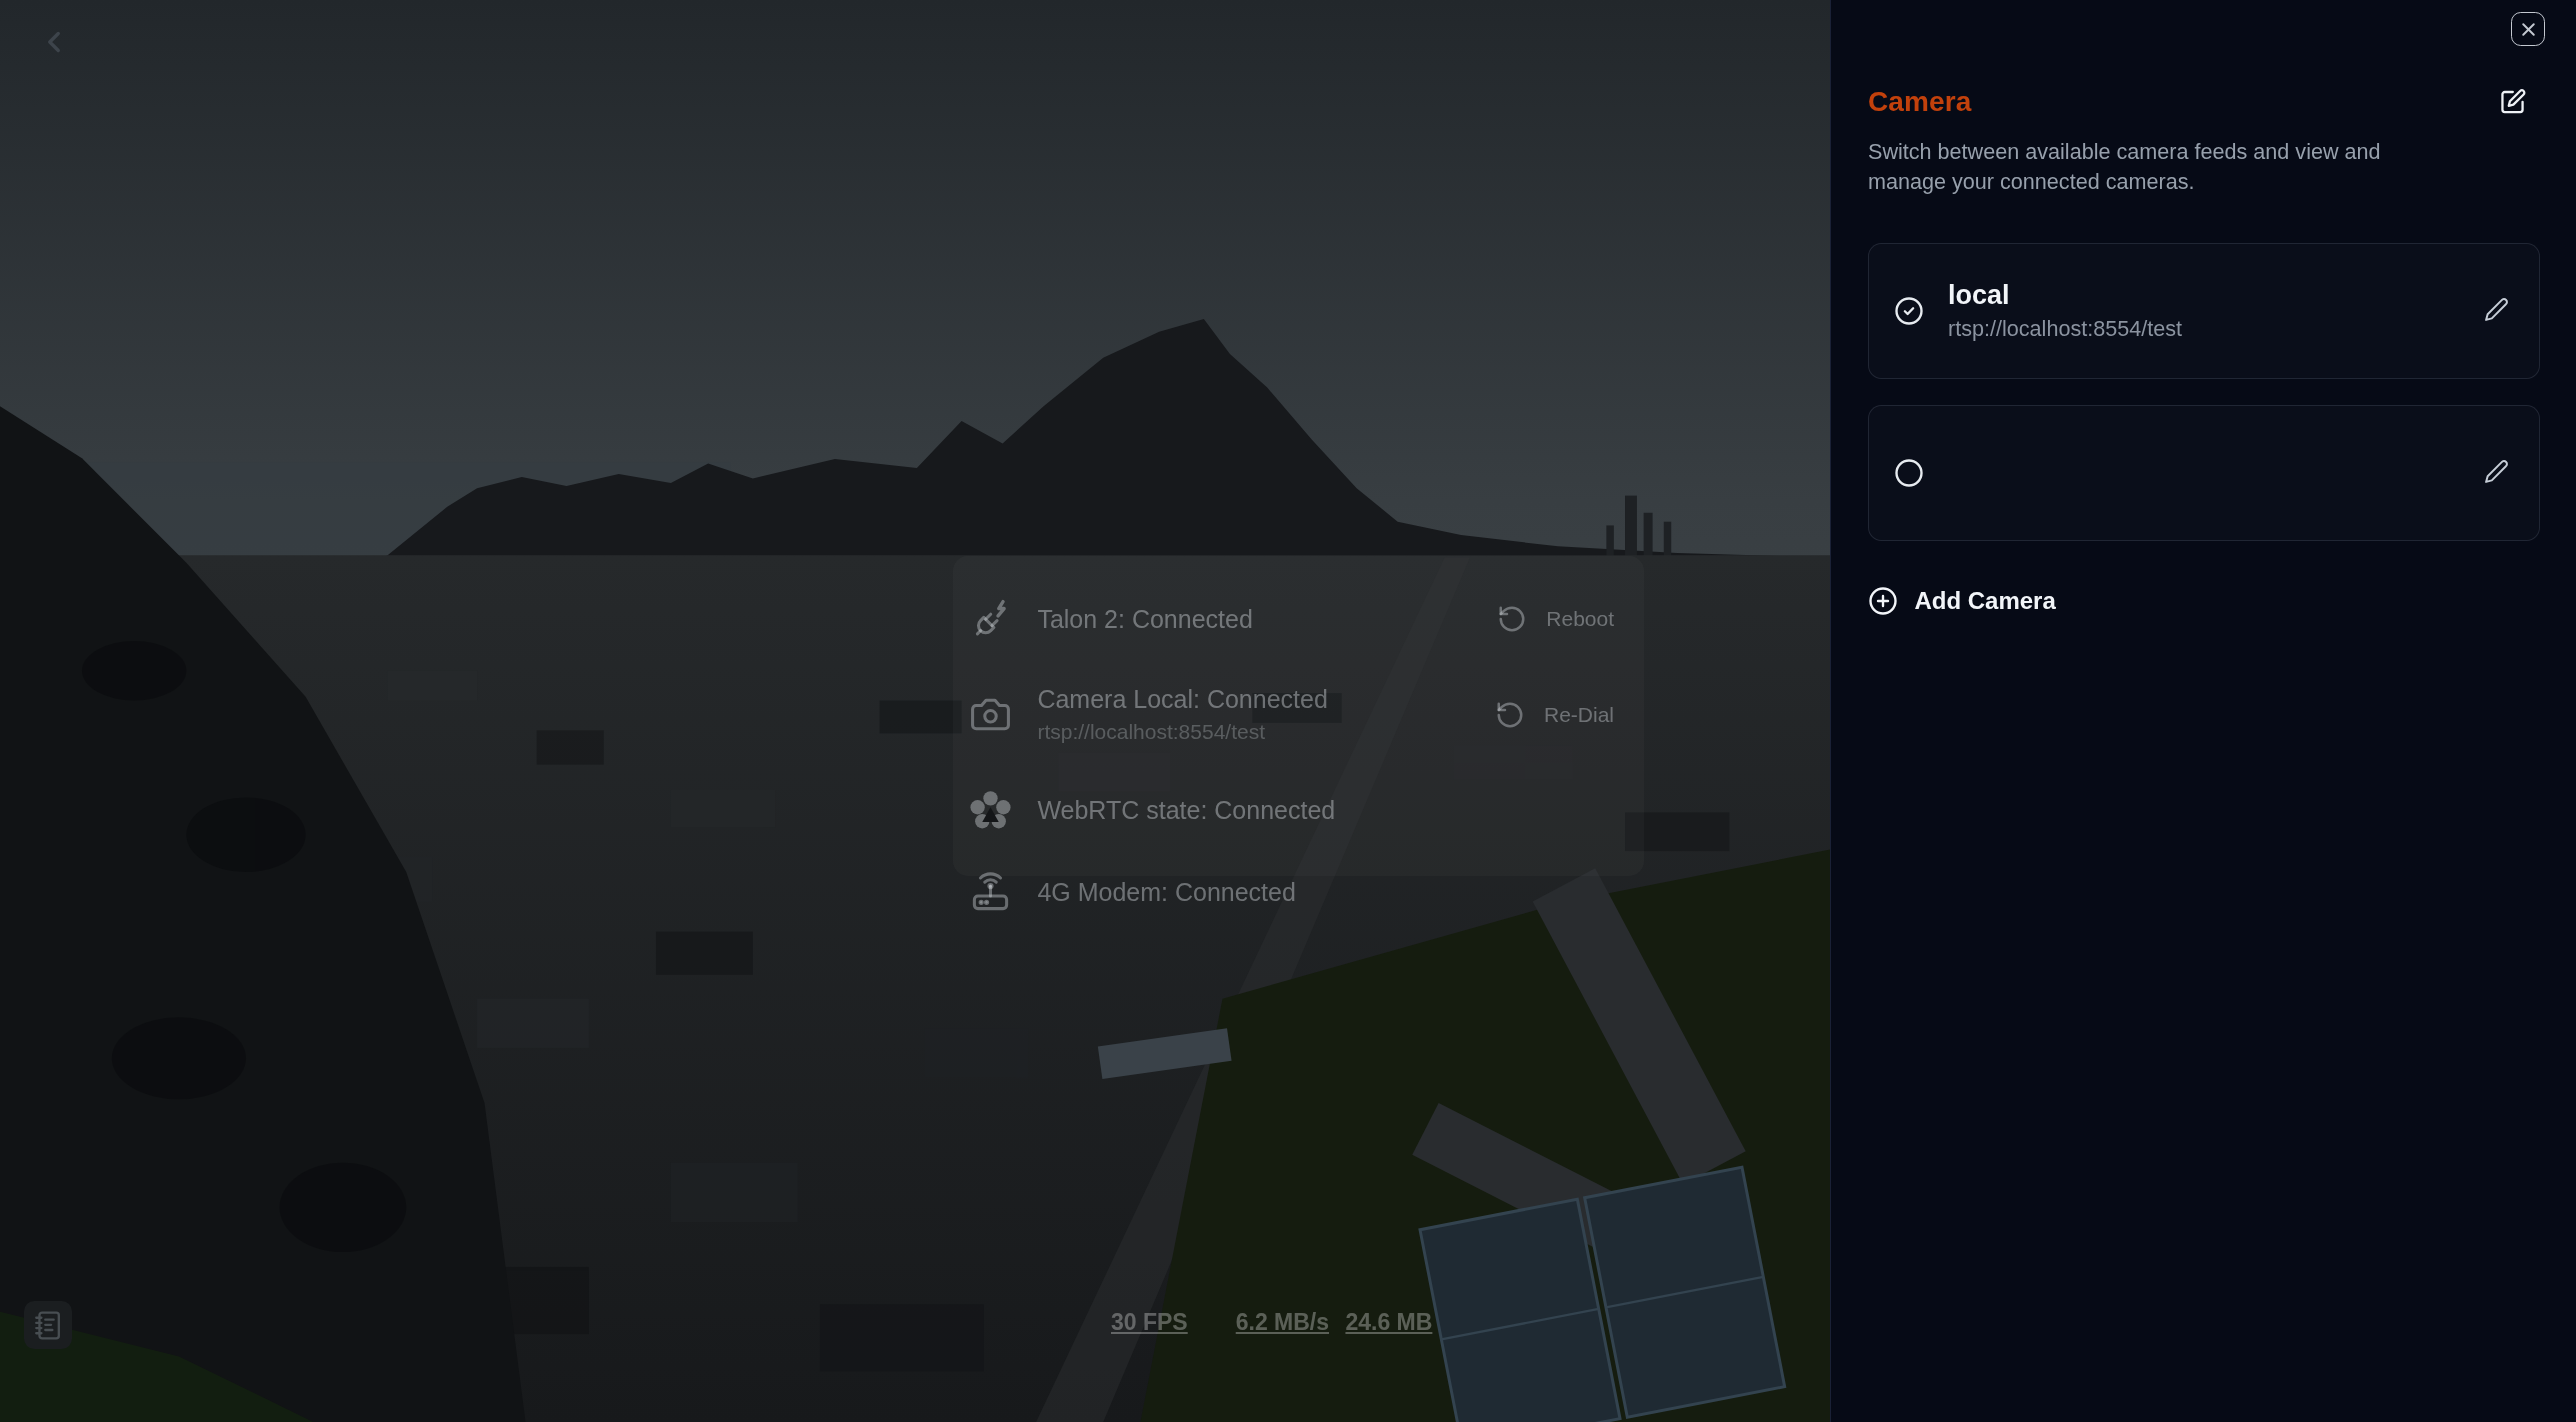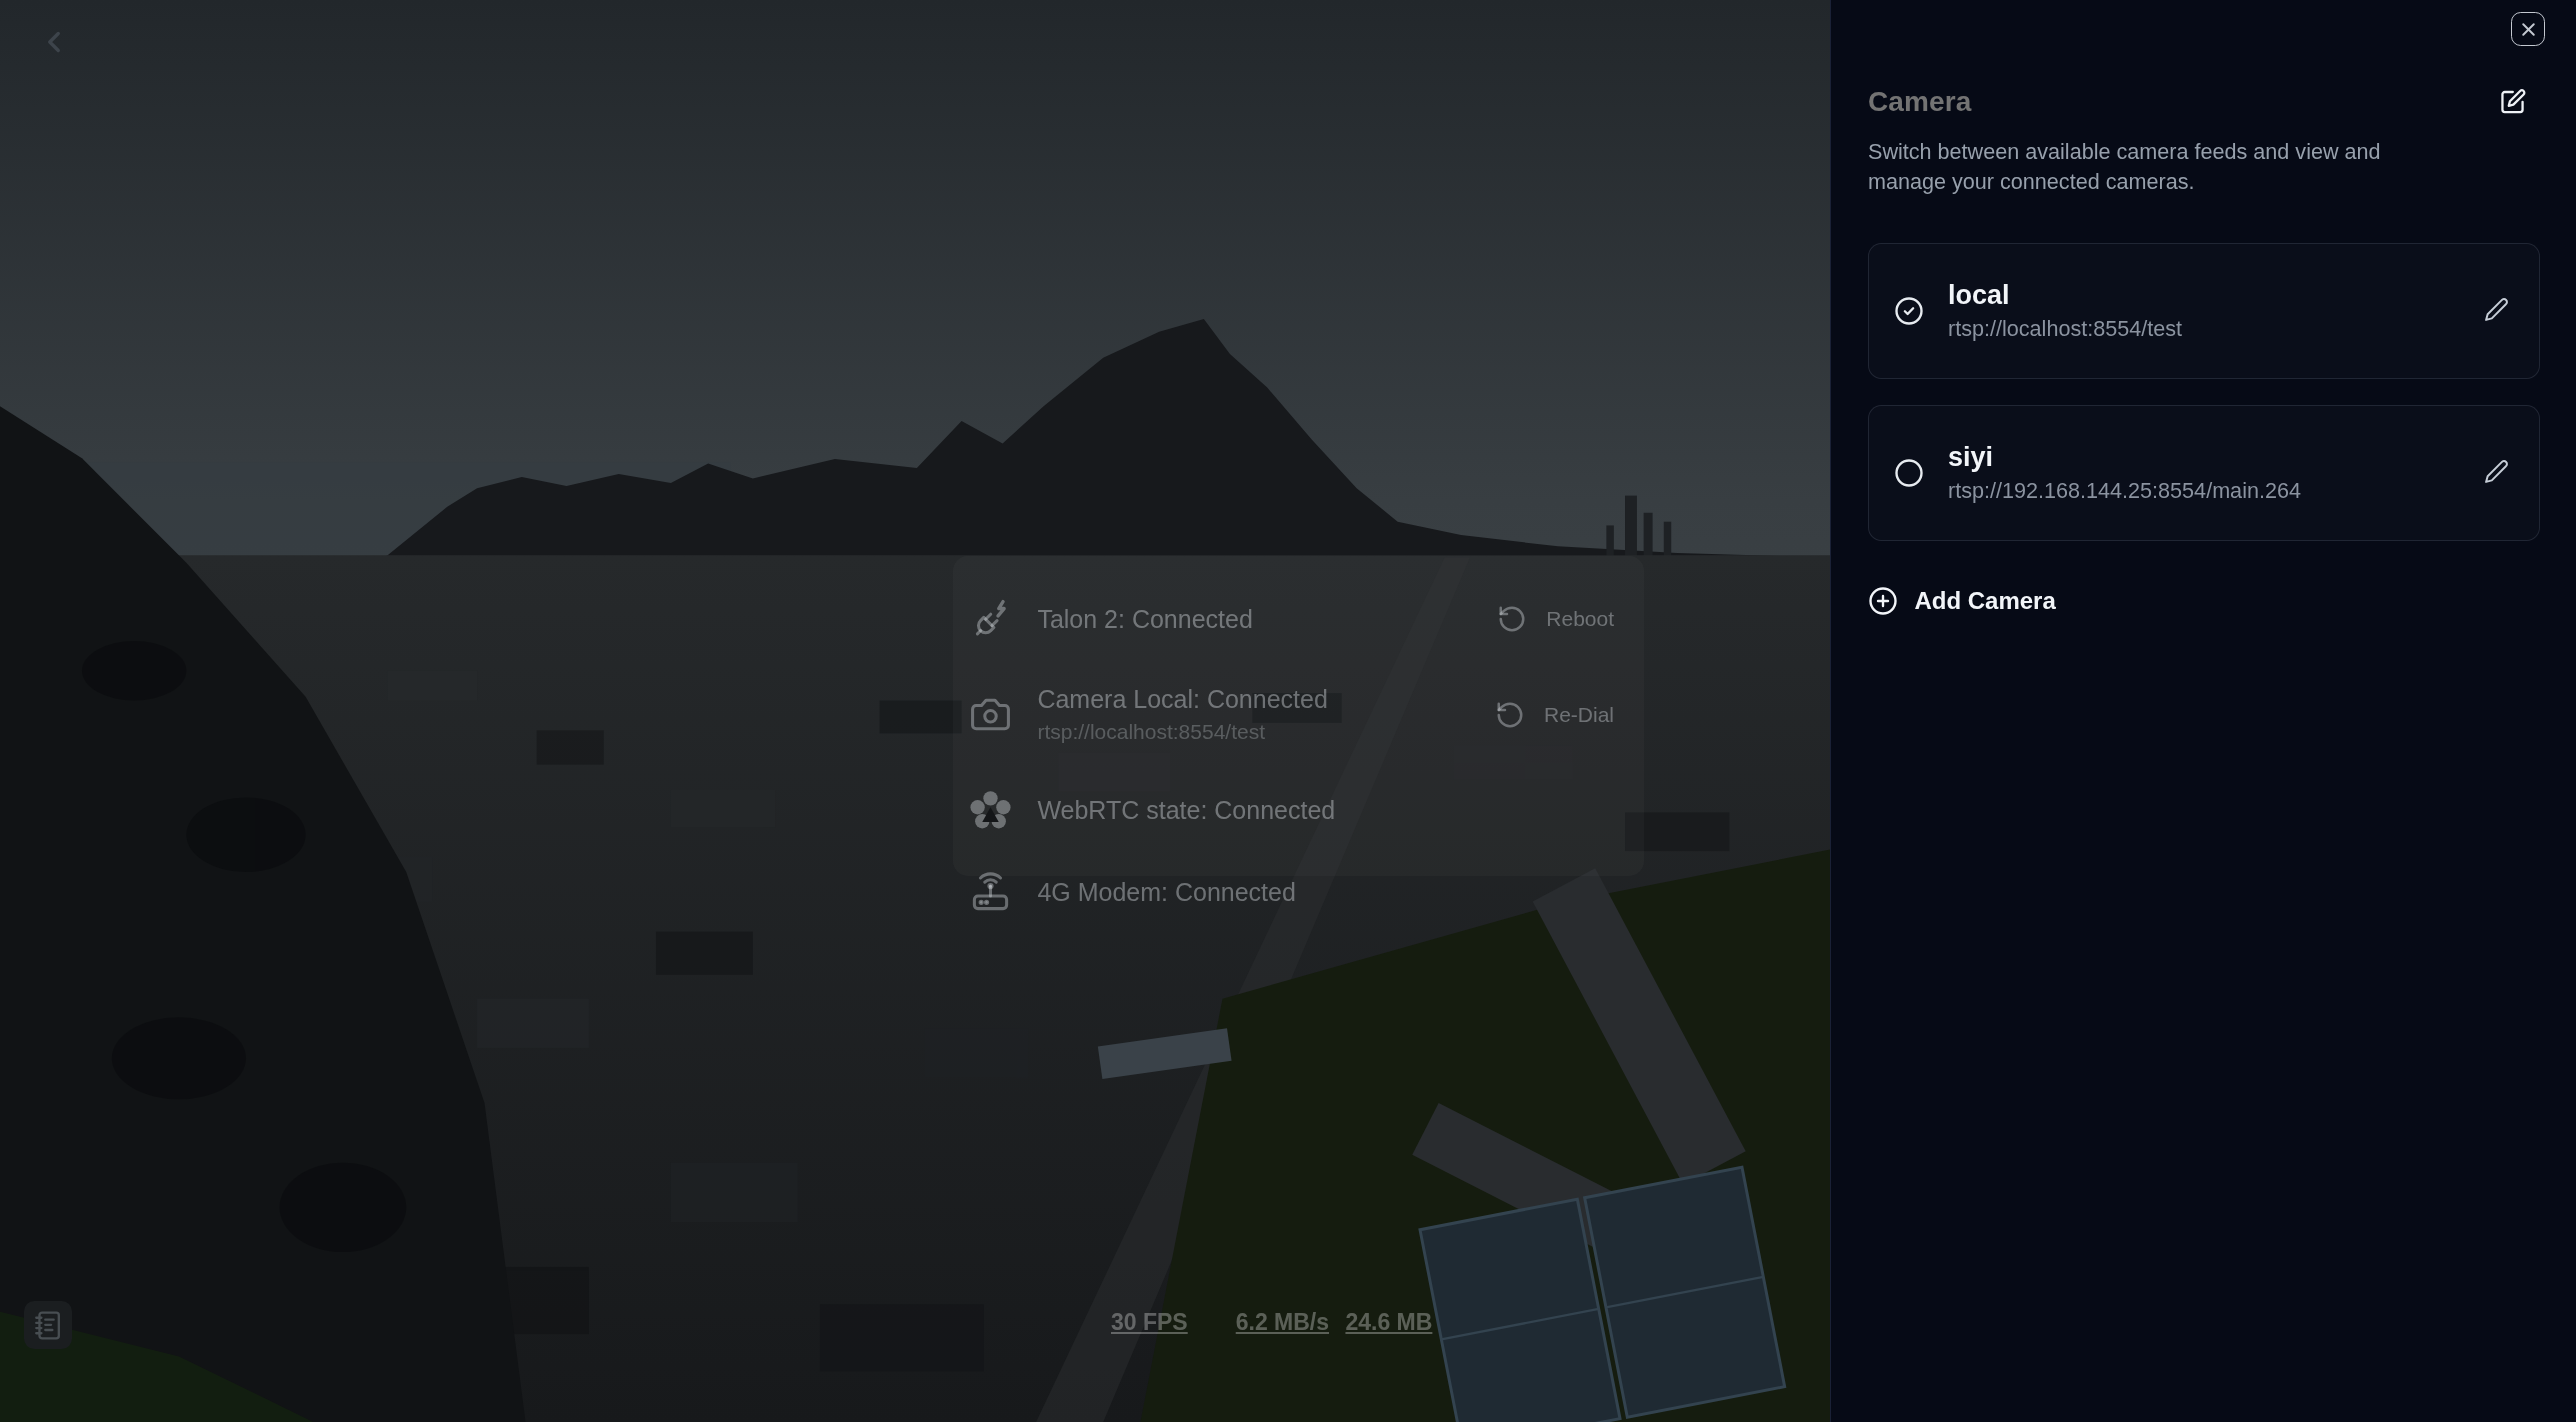--- a/index.html
+++ b/index.html
@@ -45,21 +45,21 @@
   
   .panel { position:absolute; left:1830px; top:0; width:746px; height:1422px;
            background:#060a16; border-left:1.5px solid #1a2136; }
   .close-btn { position:absolute; top:12px; right:31px; width:34px; height:34px;
                background:transparent; border:1.9px solid #c3c8d0; border-radius:9.7px;
                color:#c3c8d0; display:flex; align-items:center; justify-content:center; cursor:pointer; }
   .close-btn svg { width:21px; height:21px; }
 
   .panel-header { display:flex; align-items:flex-start; justify-content:space-between;
                   margin:86px 49px 0 37px; }
-  .panel-title { font-size:28px; font-weight:bold; color:#737373; letter-spacing:0.1px; }
+  .panel-title { font-size:28px; font-weight:bold; color:#c2410c; letter-spacing:0.1px; }
   .edit-btn { background:transparent; border:none; color:#eef1f6; cursor:pointer; margin-top:1.5px; }
   .edit-btn svg { width:27.6px; height:27.6px; }
 
   .panel-desc { margin:19.4px 0 0 37px; width:559px; font-size:21.6px; line-height:1.38;
                 color:#97a0ac; }
 
   .camera-list { margin:46px 0 0 37px; display:flex; flex-direction:column; gap:26px; }
   .camera-card { width:672px; height:136px; border-radius:13.4px;
                  border:1.5px solid rgba(148,160,184,0.16); background:rgba(255,255,255,0.018);
                  display:flex; align-items:center; padding:0 30px 0 25px; gap:24px; cursor:pointer; }
@@ -307,24 +307,20 @@
             </svg>
         </button>
       </div>
 
       <div class="camera-card">
         <span class="cam-state">
           <svg viewBox="0 0 24 24" fill="none" stroke="currentColor" stroke-width="1.9">
               <circle cx="12" cy="12" r="10"></circle>
             </svg>
         </span>
-        <div class="cam-texts">
-          <span class="cam-name">siyi</span>
-          <span class="cam-url">rtsp://192.168.144.25:8554/main.264</span>
-        </div>
         <button class="cam-edit">
           <svg viewBox="0 0 24 24" fill="none" stroke="currentColor" stroke-width="1.9" stroke-linecap="round" stroke-linejoin="round">
               <path d="M17 3a2.85 2.83 0 1 1 4 4L7.5 20.5 2 22l1.5-5.5Z"></path>
             </svg>
         </button>
       </div>
     </div>
 
     <button class="add-camera">
       <span class="plus">

